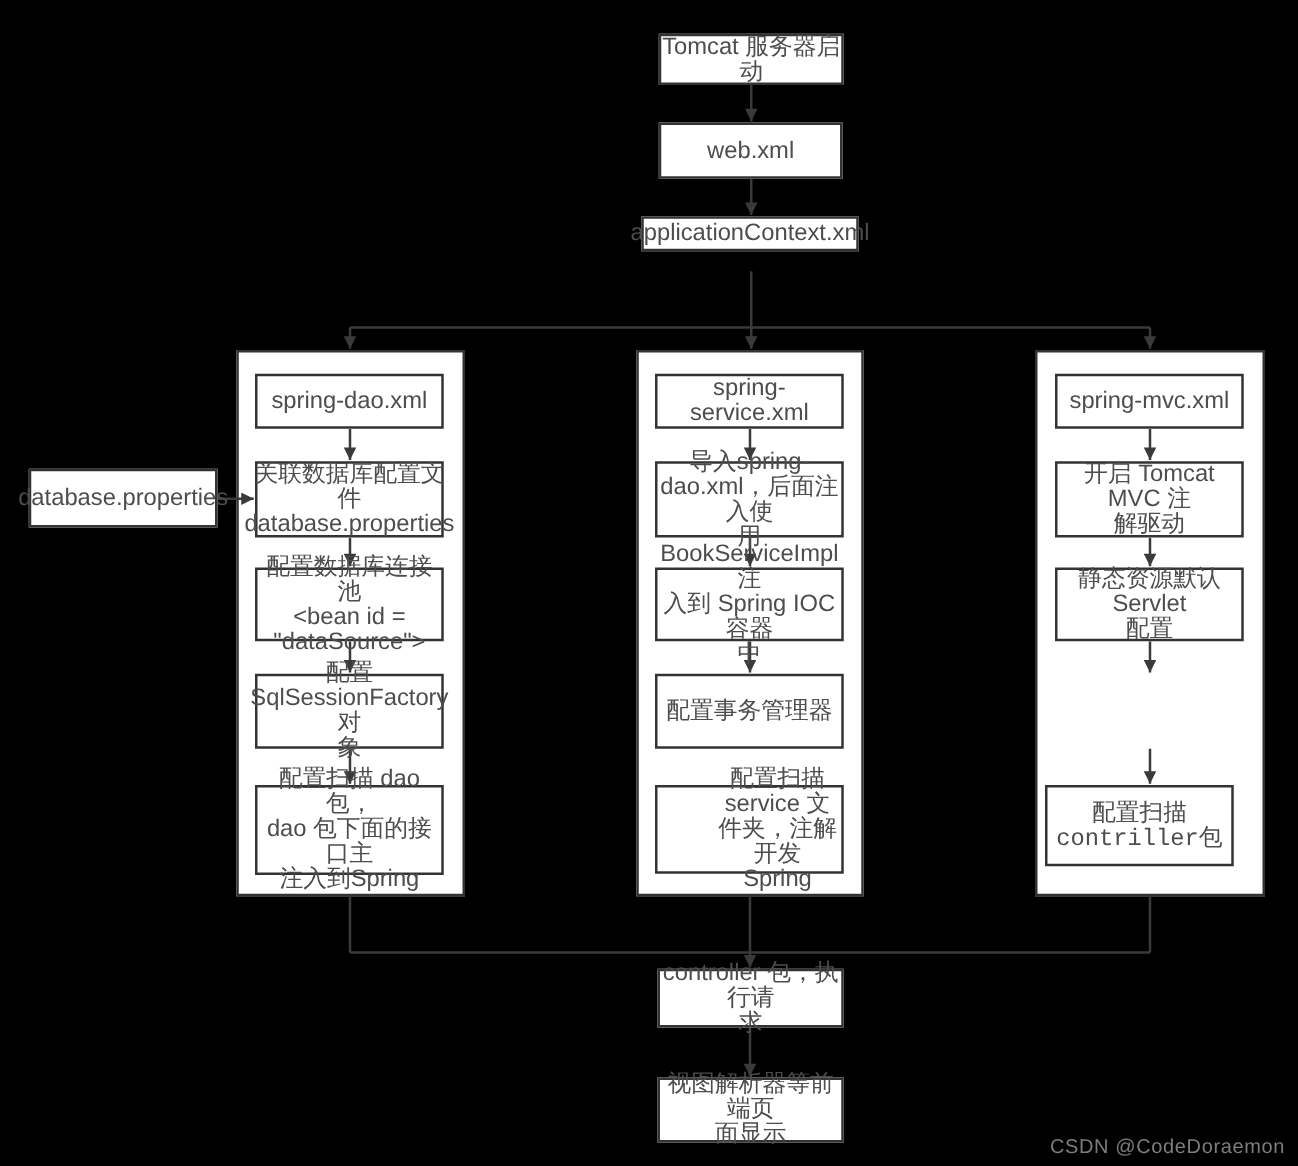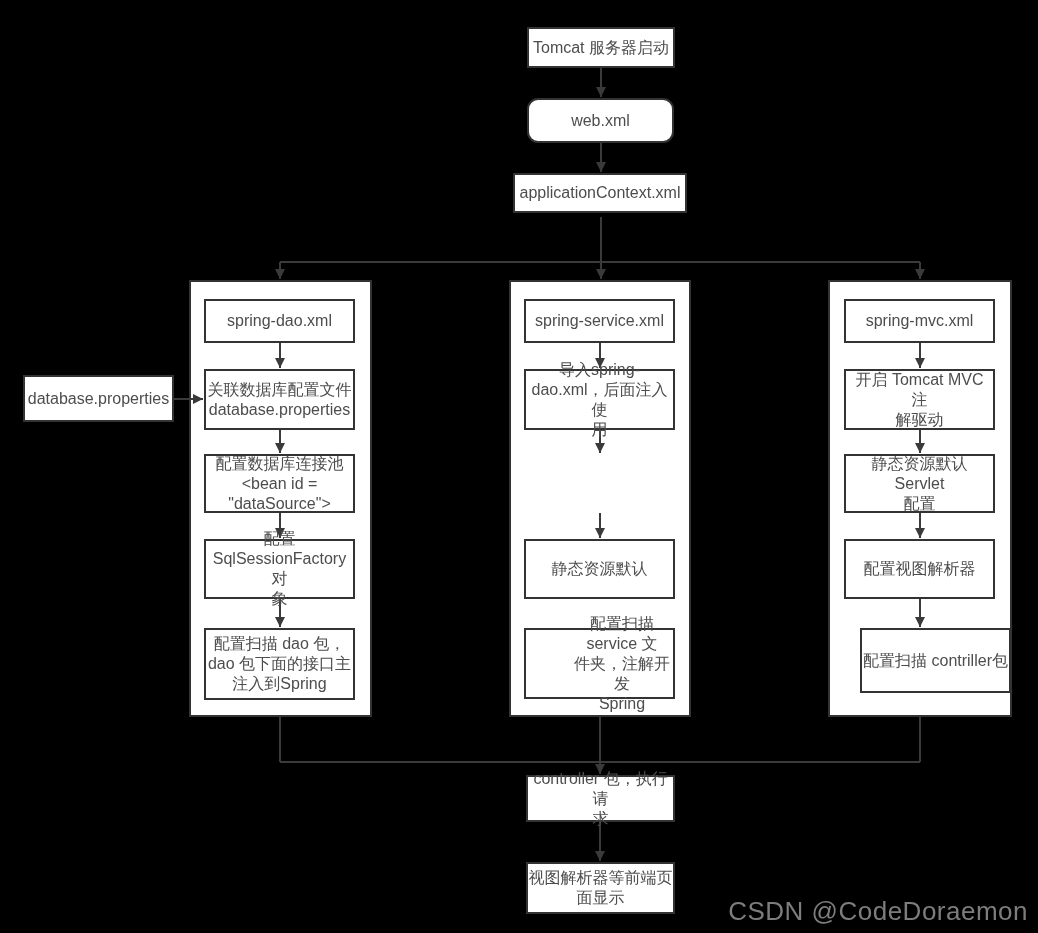--- a/index.html
+++ b/index.html
@@ -19,33 +19,33 @@
     z-index: 1;
   }
   svg.wires { position: absolute; left: 0; top: 0; z-index: 2; }
   .ln { stroke: #3a3a3a; stroke-width: 2; fill: none; }
   .node {
     position: absolute;
     background: #ffffff;
     border: 2px solid #333333;
     box-sizing: border-box;
     color: #4d4d4d;
-    font-size: 16px;
+    font-size: 19px;
     line-height: 20px;
     text-align: center;
     white-space: pre-line;
     display: flex;
     align-items: center;
     justify-content: center;
     z-index: 3;
   }
   
   #n-tomcat   { left: 527px; top: 27px;  width: 148px; height: 41px; }
-  #n-webxml   { left: 527px; top: 98px;  width: 147px; height: 45px; border-radius: 11px; }
-  #n-appctx   { left: 513px; top: 173px; width: 174px; height: 40px; }
+  #n-webxml   { left: 527px; top: 98px;  width: 147px; height: 45px; }
+  #n-appctx   { left: 513px; top: 173px; width: 174px; height: 28px; }
   #n-database { left: 23px;  top: 375px; width: 151px; height: 47px; }
   
   #c-dao      { left: 189px; top: 280px; width: 183px; height: 437px; }
   #c-service  { left: 509px; top: 280px; width: 182px; height: 437px; }
   #c-mvc      { left: 828px; top: 280px; width: 184px; height: 437px; }
   
   #n-dao-title { left: 204px; top: 299px; width: 151px; height: 44px; }
   #n-dao-1     { left: 204px; top: 369px; width: 151px; height: 61px; }
   #n-dao-2     { left: 204px; top: 454px; width: 151px; height: 59px; }
   #n-dao-3     { left: 204px; top: 539px; width: 151px; height: 60px; }
@@ -54,30 +54,30 @@
   #n-svc-title { left: 524px; top: 299px; width: 151px; height: 44px; }
   #n-svc-1     { left: 524px; top: 369px; width: 151px; height: 61px; }
   #n-svc-2     { left: 524px; top: 454px; width: 151px; height: 59px; }
   #n-svc-3     { left: 524px; top: 539px; width: 151px; height: 60px; }
   #n-svc-4     { left: 524px; top: 628px; width: 151px; height: 71px; padding-left: 45px; }
   
   #n-mvc-title { left: 844px; top: 299px; width: 151px; height: 44px; }
   #n-mvc-1     { left: 844px; top: 369px; width: 151px; height: 61px; }
   #n-mvc-2     { left: 844px; top: 454px; width: 151px; height: 59px; }
   #n-mvc-3     { left: 844px; top: 539px; width: 151px; height: 60px; }
-  #n-mvc-4     { left: 860px; top: 628px; width: 151px; height: 65px; }
+  #n-mvc-4     { left: 836px; top: 628px; width: 151px; height: 65px; font-family: Liberation Mono, monospace; }
   
   #n-controller { left: 526px; top: 775px; width: 149px; height: 47px; }
   #n-viewer     { left: 526px; top: 862px; width: 149px; height: 52px; }
   .watermark {
     position: absolute;
     right: 10px;
     bottom: 6px;
     color: #7d7d7d;
-    font-size: 26px;
+    font-size: 16px;
     letter-spacing: 0.5px;
     z-index: 4;
     text-align: center;
   }
 </style>
 </head>
 <body>
 
 <div class="stage">
 
@@ -130,31 +130,33 @@
 SqlSessionFactory对
 象</div>
   <div class="node" id="n-dao-4">配置扫描 dao 包，
 dao 包下面的接口主
 注入到Spring</div>
 
   <div class="node" id="n-svc-title">spring-service.xml</div>
   <div class="node" id="n-svc-1">导入spring-
 dao.xml，后面注入使
 用</div>
-  <div class="node" id="n-svc-3">静态资源默认</div>
+  <div class="node" id="n-svc-2">BookServiceImpl 注
+入到 Spring IOC 容器
+中</div>
+  <div class="node" id="n-svc-3">配置事务管理器</div>
   <div class="node" id="n-svc-4">配置扫描 service 文
 件夹，注解开发
 Spring</div>
 
   <div class="node" id="n-mvc-title">spring-mvc.xml</div>
   <div class="node" id="n-mvc-1">开启 Tomcat MVC 注
 解驱动</div>
   <div class="node" id="n-mvc-2">静态资源默认 Servlet
 配置</div>
-  <div class="node" id="n-mvc-3">配置视图解析器</div>
   <div class="node" id="n-mvc-4">配置扫描 contriller包</div>
 
   <div class="node" id="n-controller">controller 包，执行请
 求</div>
   <div class="node" id="n-viewer">视图解析器等前端页
 面显示</div>
 
   <div class="watermark">CSDN @CodeDoraemon</div>
 </div>
 

